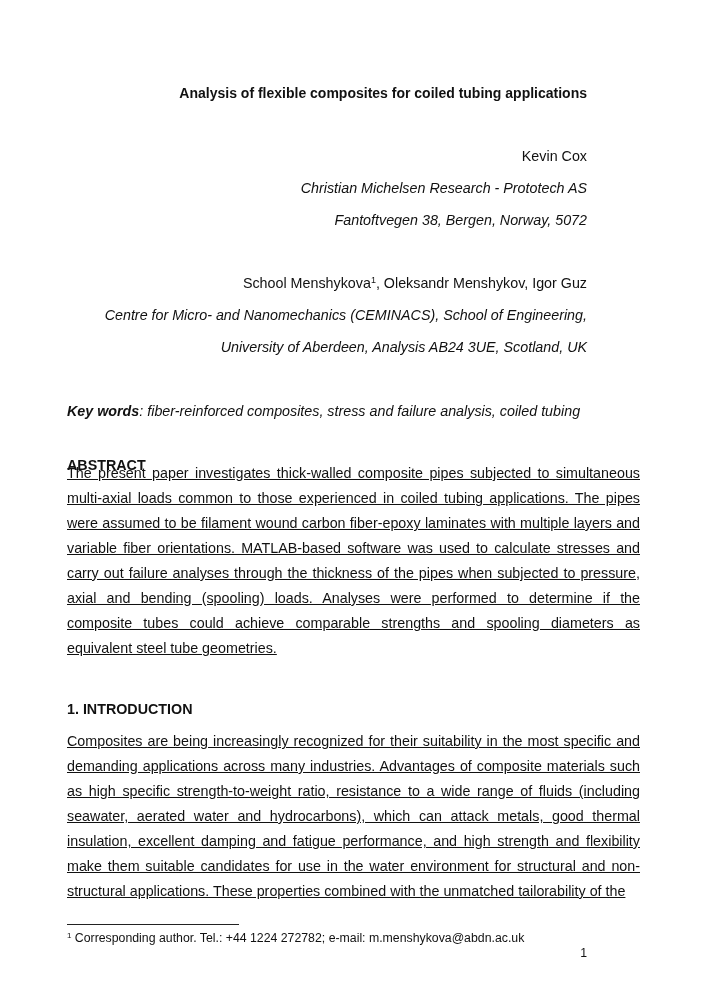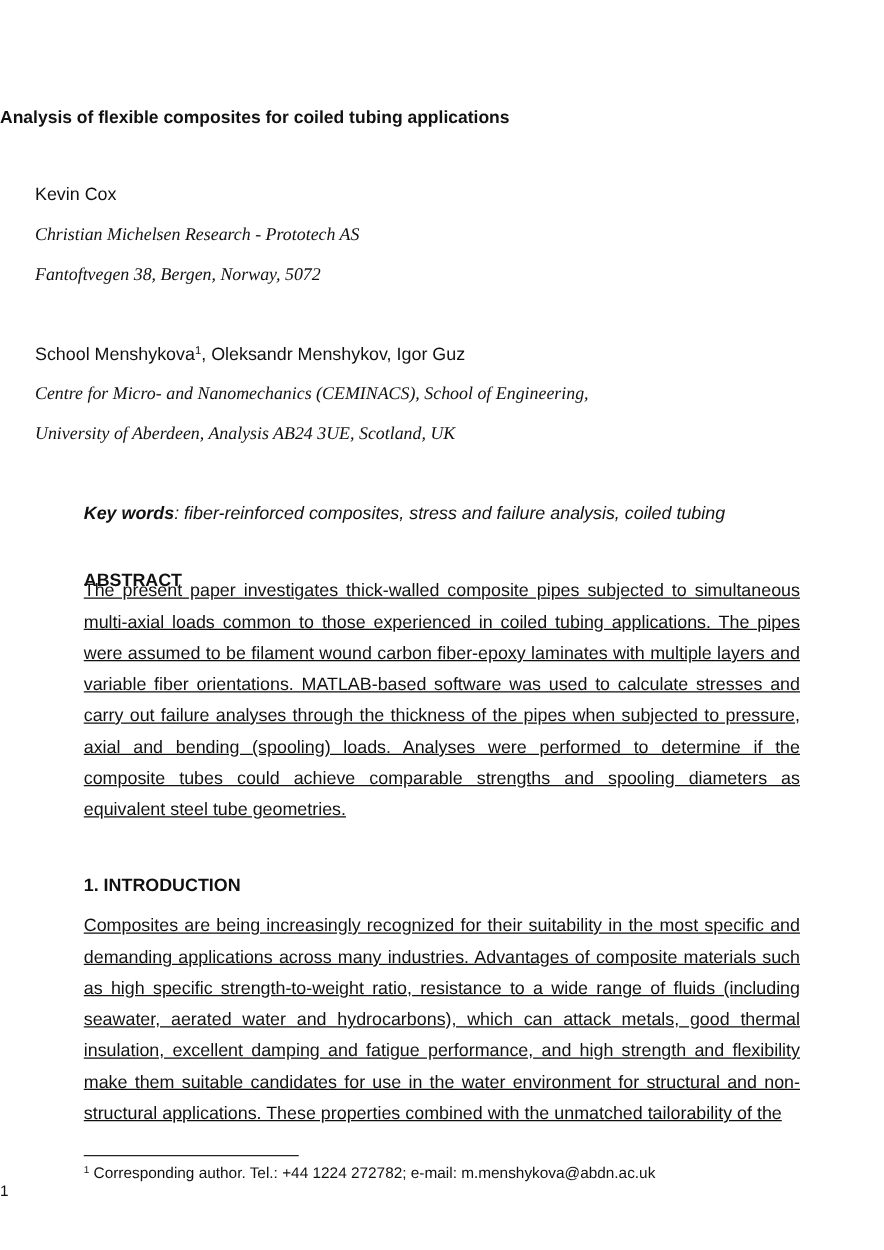--- a/index.html
+++ b/index.html
@@ -1,22 +1,22 @@
 <!DOCTYPE html>
 <html><head>
 <meta charset="utf-8">
 <style>
   html, body { margin:0; padding:0; background:#ffffff; }
   body { width:707px; height:1000px; position:relative; overflow:hidden;
          font-family:"Liberation Sans", sans-serif; color:#111; }
   .abs { position:absolute; }
-  .center { left:0; width:587px; text-align:left; }
+  .center { left:0; width:587px; text-align:right; }
   .title { top:85px; font-size:14px; font-weight:bold; }
-  .aff-line { font-size:14.3px;padding-left:28px; }
-  .italic { font-style:italic;font-family:Liberation Serif, serif; }
+  .aff-line { font-size:14.3px; }
+  .italic { font-style:italic; }
   .body-block { left:67px; width:573px; font-size:14.3px; line-height:25px; text-align:justify; }
   .body-block p { margin:0;text-decoration:underline; }
   .heading { left:67px; font-size:14.3px; font-weight:bold; }
   .kw { left:67px; top:403px; font-size:14.3px; font-style:italic; }
   .kw b { font-style:italic;text-align:center; }
   .footnote-rule { left:67px; top:924px; width:172px; height:1px; background:#222; }
   .footnote { left:67px; top:931px; font-size:12.3px; }
   .footnote sup { font-size:8px; vertical-align:4px; }
   .pagenum { top:946px; font-size:12.3px; }
   sup.fn { font-size:9px; vertical-align:5px; }

